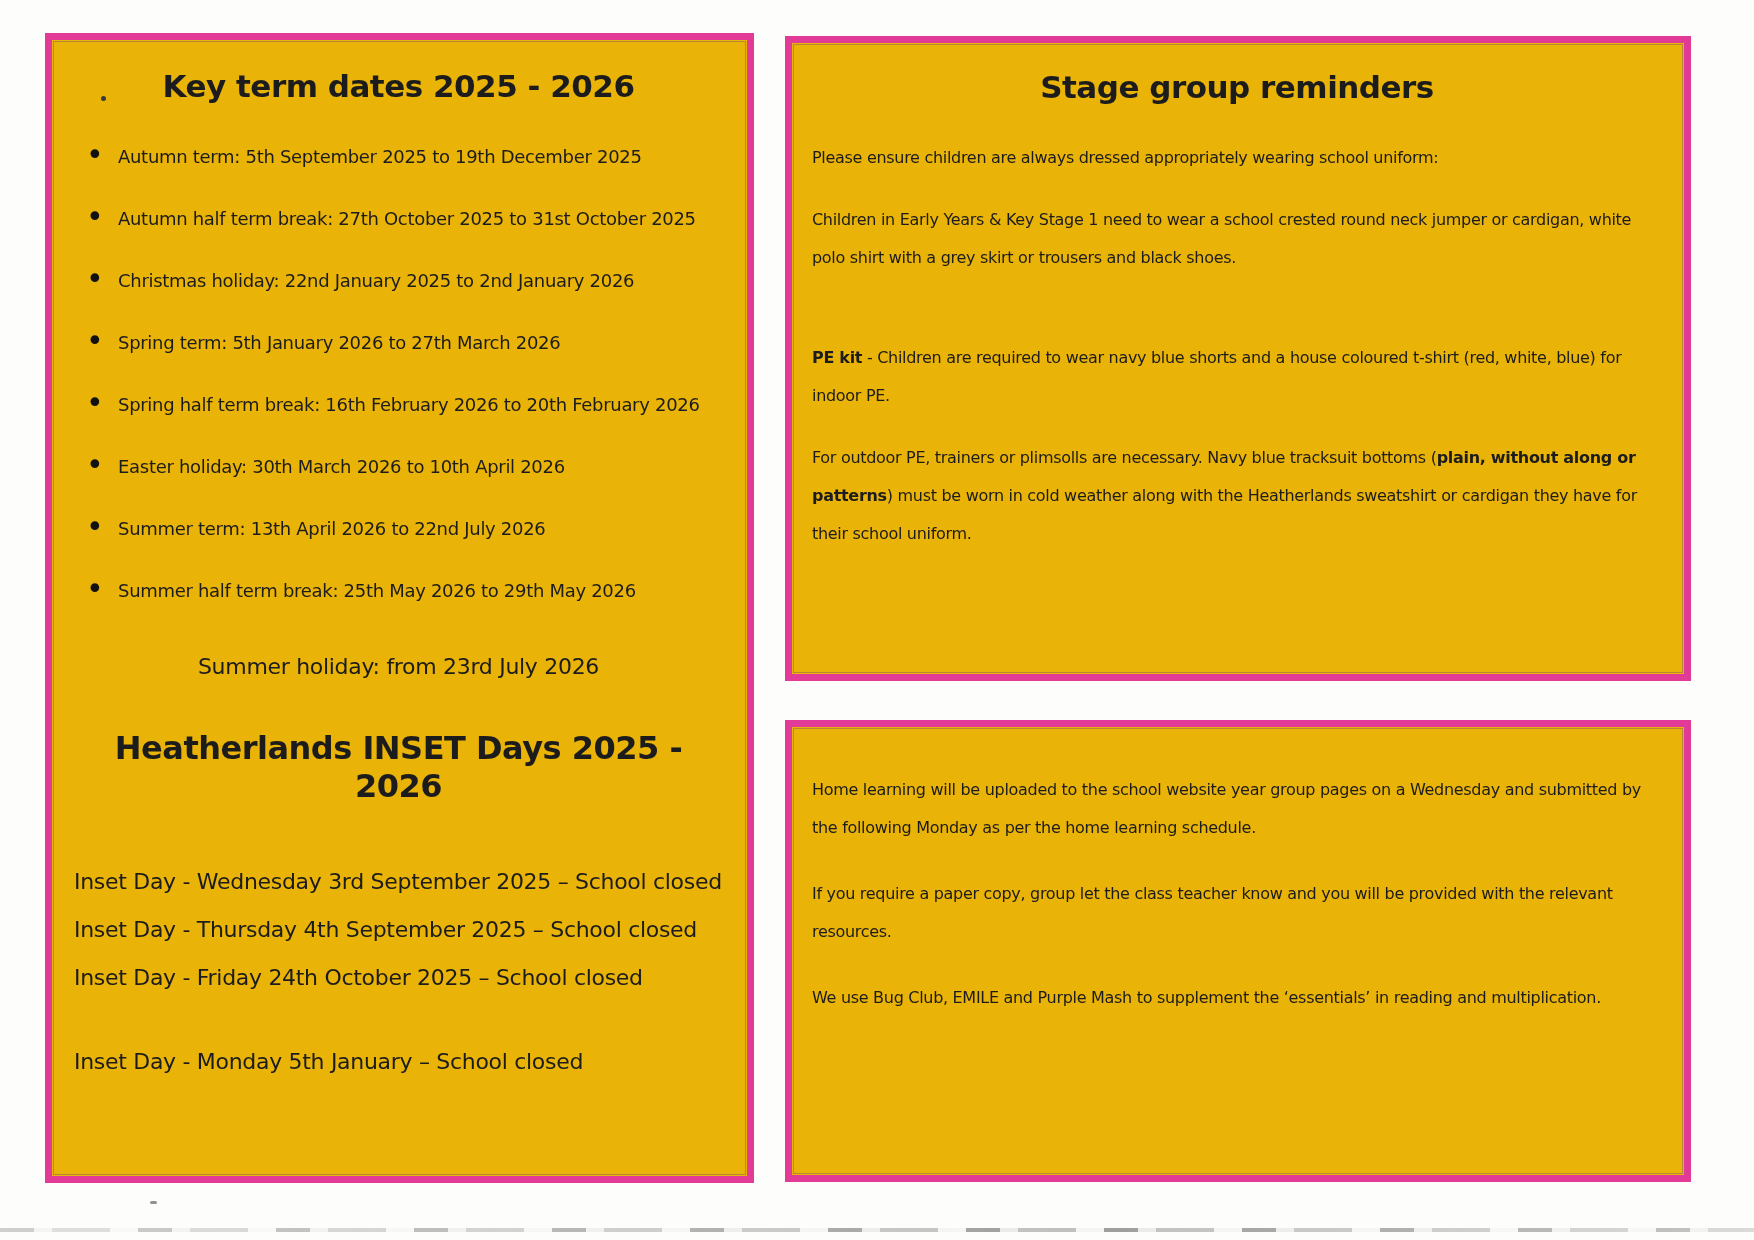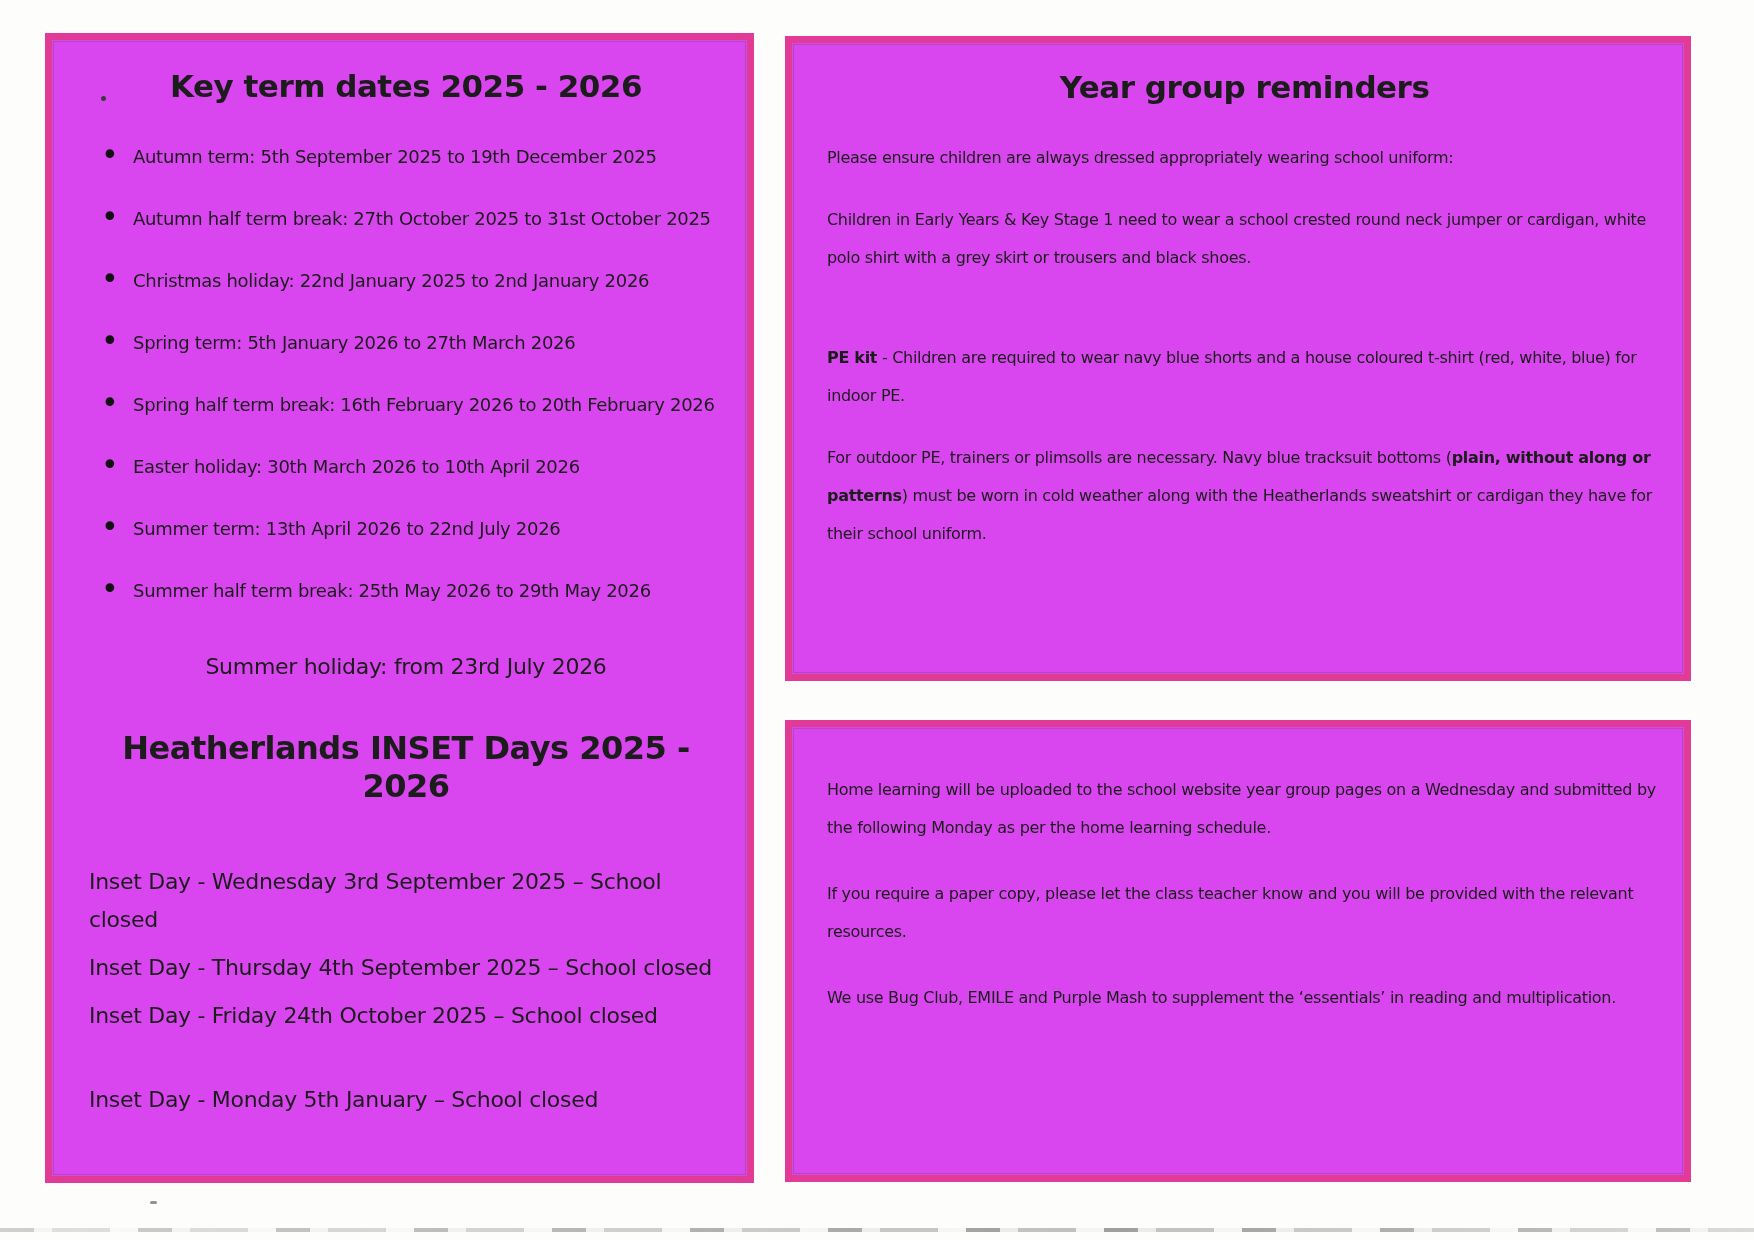--- a/index.html
+++ b/index.html
@@ -11,24 +11,23 @@
     position: relative;
     width: 1754px;
     height: 1240px;
     background: #fdfdfc;
     font-family: "DejaVu Sans", sans-serif;
     color: #1c1c1c;
     overflow: hidden;
   }
   .pink-box {
     position: absolute;
-    background: #d946ef;
+    background: #eab308;
     border: 7px solid #e23a97;
     box-sizing: border-box;
-    padding-left: 15px;
   }
   .pink-box::before {
     content: "";
     position: absolute;
     inset: 1px;
     border: 1px solid rgba(120, 85, 110, 0.45);
     pointer-events: none;
   }
   #left-box   { left: 45px;  top: 33px;  width: 709px; height: 1150px; }
   #year-box   { left: 785px; top: 36px;  width: 906px; height: 645px;  }
@@ -165,38 +164,38 @@
         <div class="inset-line">Inset Day - Thursday 4th September 2025 – School closed</div>
         <div class="inset-line">Inset Day - Friday 24th October 2025 – School closed</div>
       </div>
 
       <div class="inset-final">Inset Day - Monday 5th January – School closed</div>
     </div>
   </div>
 
   <div id="year-box" class="pink-box">
     <div class="box-inner">
-      <div class="box-title">Year group reminders</div>
+      <div class="box-title">Stage group reminders</div>
 
       <p class="para para-first">Please ensure children are always dressed appropriately wearing school uniform:</p>
 
       <p class="para">Children in Early Years &amp; Key Stage 1 need to wear a school crested round neck jumper or cardigan, white polo shirt with a grey skirt or trousers and black shoes.</p>
 
       <p class="para para-gap"><span class="bold-seg">PE kit</span><span> - Children are required to wear navy blue shorts and a house coloured t-shirt (red, white, blue) for indoor PE.</span></p>
 
       <p class="para"><span>For outdoor PE, trainers or plimsolls are necessary. Navy blue tracksuit bottoms (</span><span class="bold-seg">plain, without along or patterns</span><span>) must be worn in cold weather along with the Heatherlands sweatshirt or cardigan they have for their school uniform.</span></p>
     </div>
   </div>
 
   <div id="home-box" class="pink-box">
     <div class="box-inner">
 
       <p class="para para-first">Home learning will be uploaded to the school website year group pages on a Wednesday and submitted by the following Monday as per the home learning schedule.</p>
 
-      <p class="para">If you require a paper copy, please let the class teacher know and you will be provided with the relevant resources.</p>
+      <p class="para">If you require a paper copy, group let the class teacher know and you will be provided with the relevant resources.</p>
 
       <p class="para">We use Bug Club, EMILE and Purple Mash to supplement the ‘essentials’ in reading and multiplication.</p>
     </div>
   </div>
 
   <div id="scan-line"></div>
   <div id="speck-title" class="speck"></div>
   <div id="speck-bottom" class="speck"></div>
 
 </div>

